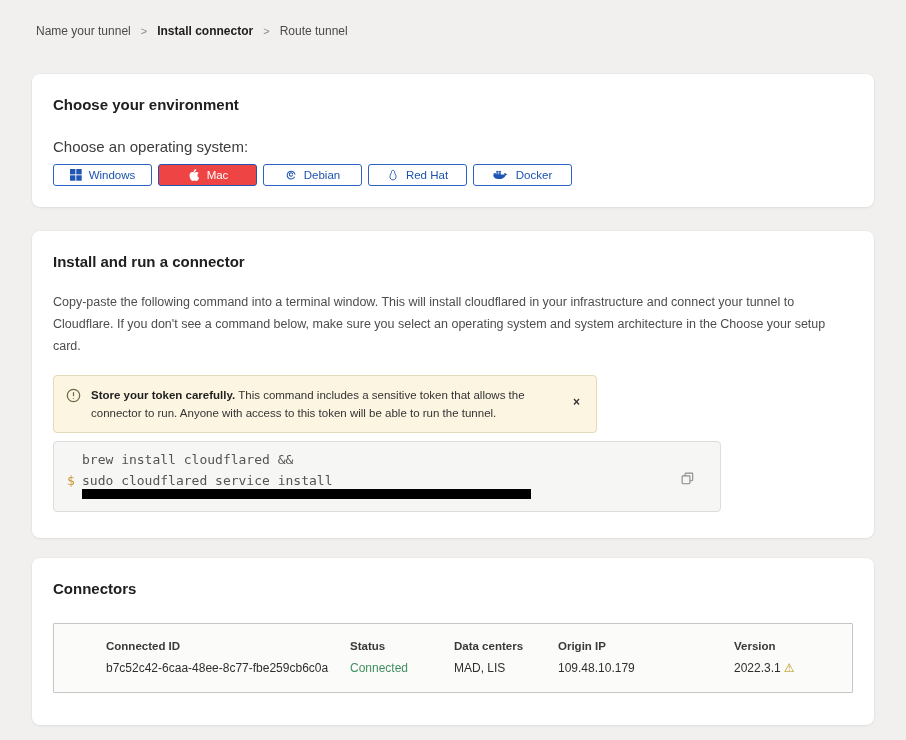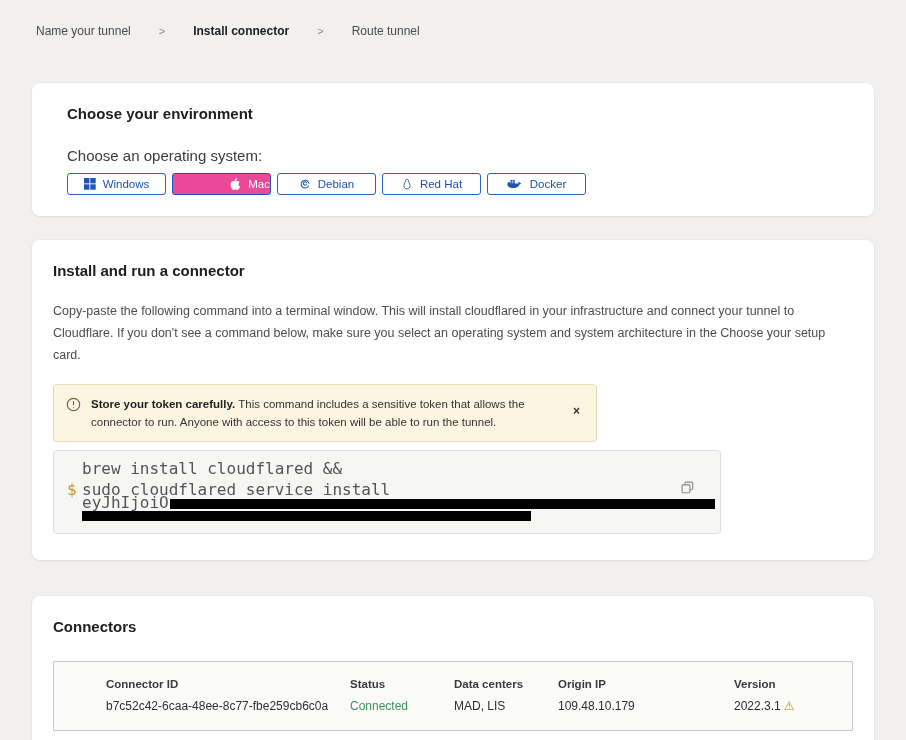--- a/index.html
+++ b/index.html
@@ -3,65 +3,65 @@
 <meta charset="utf-8">
 <style>
   * { margin:0; padding:0; box-sizing:border-box; }
   html,body { background:#f1f0ef; }
   .page {
     position:relative; width:906px; height:740px;
     background:#f1f0ef; overflow:hidden;
     font-family:"Liberation Sans", sans-serif; color:#222;
   }
   
-  .breadcrumb { padding:24px 0 0 36px; font-size:12px; color:#4a4a4a; display:flex; gap:28px; align-items:center; }
+  .breadcrumb { padding:24px 0 0 36px; font-size:12px; color:#4a4a4a; display:flex; gap:10px; align-items:center; }
   .breadcrumb .sep { color:#8a8a8a; font-size:11px; }
   .breadcrumb .active { font-weight:bold; color:#1d1d1d; }
   
   .card {
     margin:0 32px; background:#fff; border-radius:8px;
     box-shadow:0 1px 3px rgba(0,0,0,0.06), 0 0 0 1px rgba(0,0,0,0.02);
   }
   .card-title { font-size:15px; font-weight:bold; color:#202020; }
-  .card-env { margin-top:45px; padding:22px 35px 21px; }
+  .card-env { margin-top:36px; padding:22px 21px 21px; }
   .os-label { margin-top:25px; font-size:15px; color:#3c3c3c; }
   .os-row { margin-top:9px; display:flex; gap:6px; }
   .os-btn {
     width:99px; height:22px; display:flex; align-items:center; justify-content:center; gap:7px;
     background:#fff; border:1px solid #2b63c1; border-radius:3px;
     font-size:11.5px; color:#1d53af; cursor:pointer; font-family:inherit;
   }
-  .os-btn.selected { background:#ec4899; border-color:#2056b3; color:#fff;justify-content:flex-end; }
+  .os-btn.selected { background:#ef4444; border-color:#2056b3; color:#fff; }
   .os-btn svg { display:block; }
   
   .card-install { margin-top:24px; padding:22px 21px 26px; }
   .install-desc { margin-top:22px; font-size:12.5px; line-height:1.75; color:#4d4d4d; max-width:800px; }
   .banner {
     margin-top:17px; width:544px; background:#fcf5e2; border:1px solid #e5dab6; border-radius:4px;
     padding:10px 12px 10px 12px; display:flex; align-items:flex-start; gap:10px;
   }
   .banner-text { flex:1; font-size:11.5px; line-height:1.6; color:#333; padding-right:20px; }
   .banner-text b { color:#1f1f1f; }
   .banner-close { border:none; background:none; font-size:12px; font-weight:bold; color:#333;
     cursor:pointer; line-height:1; padding:2px 4px; margin-top:8px; }
   .codeblock {
     position:relative; margin-top:8px; width:668px; background:#f6f6f5;
     border:1px solid #ddd; border-radius:4px; padding:11px 40px 12px 0;
   }
   .code-line { position:relative; padding-left:28px; font-family:"DejaVu Sans Mono","Liberation Mono",monospace;
-    font-size:16px; line-height:13px; color:#545454; white-space:nowrap; }
+    font-size:13px; line-height:13px; color:#545454; white-space:nowrap; }
   .code-line.gap { margin-bottom:8px; }
   .code-prompt { position:absolute; left:13px; color:#c9952c; }
   .redact { display:inline-block; background:#000; height:10px; vertical-align:-1px; }
   .redact-1 { width:545px; margin-left:1px; }
   .redact-row { padding-left:28px; line-height:11px; }
   .redact-2 { width:449px; height:10px; }
   .copy-btn { position:absolute; right:24px; top:28px; background:none; border:none; cursor:pointer; padding:2px; }
   
-  .card-connectors { margin-top:36px; padding:22px 21px 32px; }
+  .card-connectors { margin-top:20px; padding:22px 21px 32px; }
   .conn-table {
     margin-top:26px; border:1px solid #c5c5c5; background:#fbfbfa; border-radius:1px;
     padding:16px 0 17px 52px; display:grid;
     grid-template-columns:244px 104px 104px 176px 1fr;
     grid-auto-rows:min-content; row-gap:9px;
   }
   .th { font-size:11.5px; font-weight:bold; color:#3a3a3a; }
   .td { font-size:12px; color:#2e2e2e; }
   .td.green { color:#3f8f5f; }
   .warn-tri { color:#b08d00; font-size:12px; margin-left:3px; }
@@ -162,39 +162,36 @@
         <span>This command includes a sensitive token that allows the connector to run. Anyone with access to this token will be able to run the tunnel.</span>
       </div>
       <button class="banner-close">×</button>
     </div>
 
     <div class="codeblock">
       <div class="code-line gap">brew install cloudflared &amp;&amp;</div>
       <div class="code-line">
         <span class="code-prompt">$</span><span>sudo cloudflared service install</span>
       </div>
-      <div class="code-line">
-        <span>eyJhIjoiO</span><span class="redact redact-1"></span>
-      </div>
       <div class="redact-row">
         <span class="redact redact-2"></span>
       </div>
       <button class="copy-btn">
         <svg width="13" height="13" viewBox="0 0 14 14" fill="none" stroke="#8a8a8a" stroke-width="1.2">
           <rect x="1.2" y="4.2" width="8.4" height="8.4" rx="1"></rect>
           <path d="M4.4 4.2V2.2a1 1 0 0 1 1-1h6.2a1 1 0 0 1 1 1v6.2a1 1 0 0 1-1 1h-2"></path>
         </svg>
       </button>
     </div>
   </div>
 
   <div class="card card-connectors">
     <div class="card-title">Connectors</div>
     <div class="conn-table">
-      <div class="th">Connector ID</div>
+      <div class="th">Connected ID</div>
       <div class="th">Status</div>
       <div class="th">Data centers</div>
       <div class="th">Origin IP</div>
       <div class="th">Version</div>
 
       <div class="td">b7c52c42-6caa-48ee-8c77-fbe259cb6c0a</div>
       <div class="td green">Connected</div>
       <div class="td">MAD, LIS</div>
       <div class="td">109.48.10.179</div>
       <div class="td">

